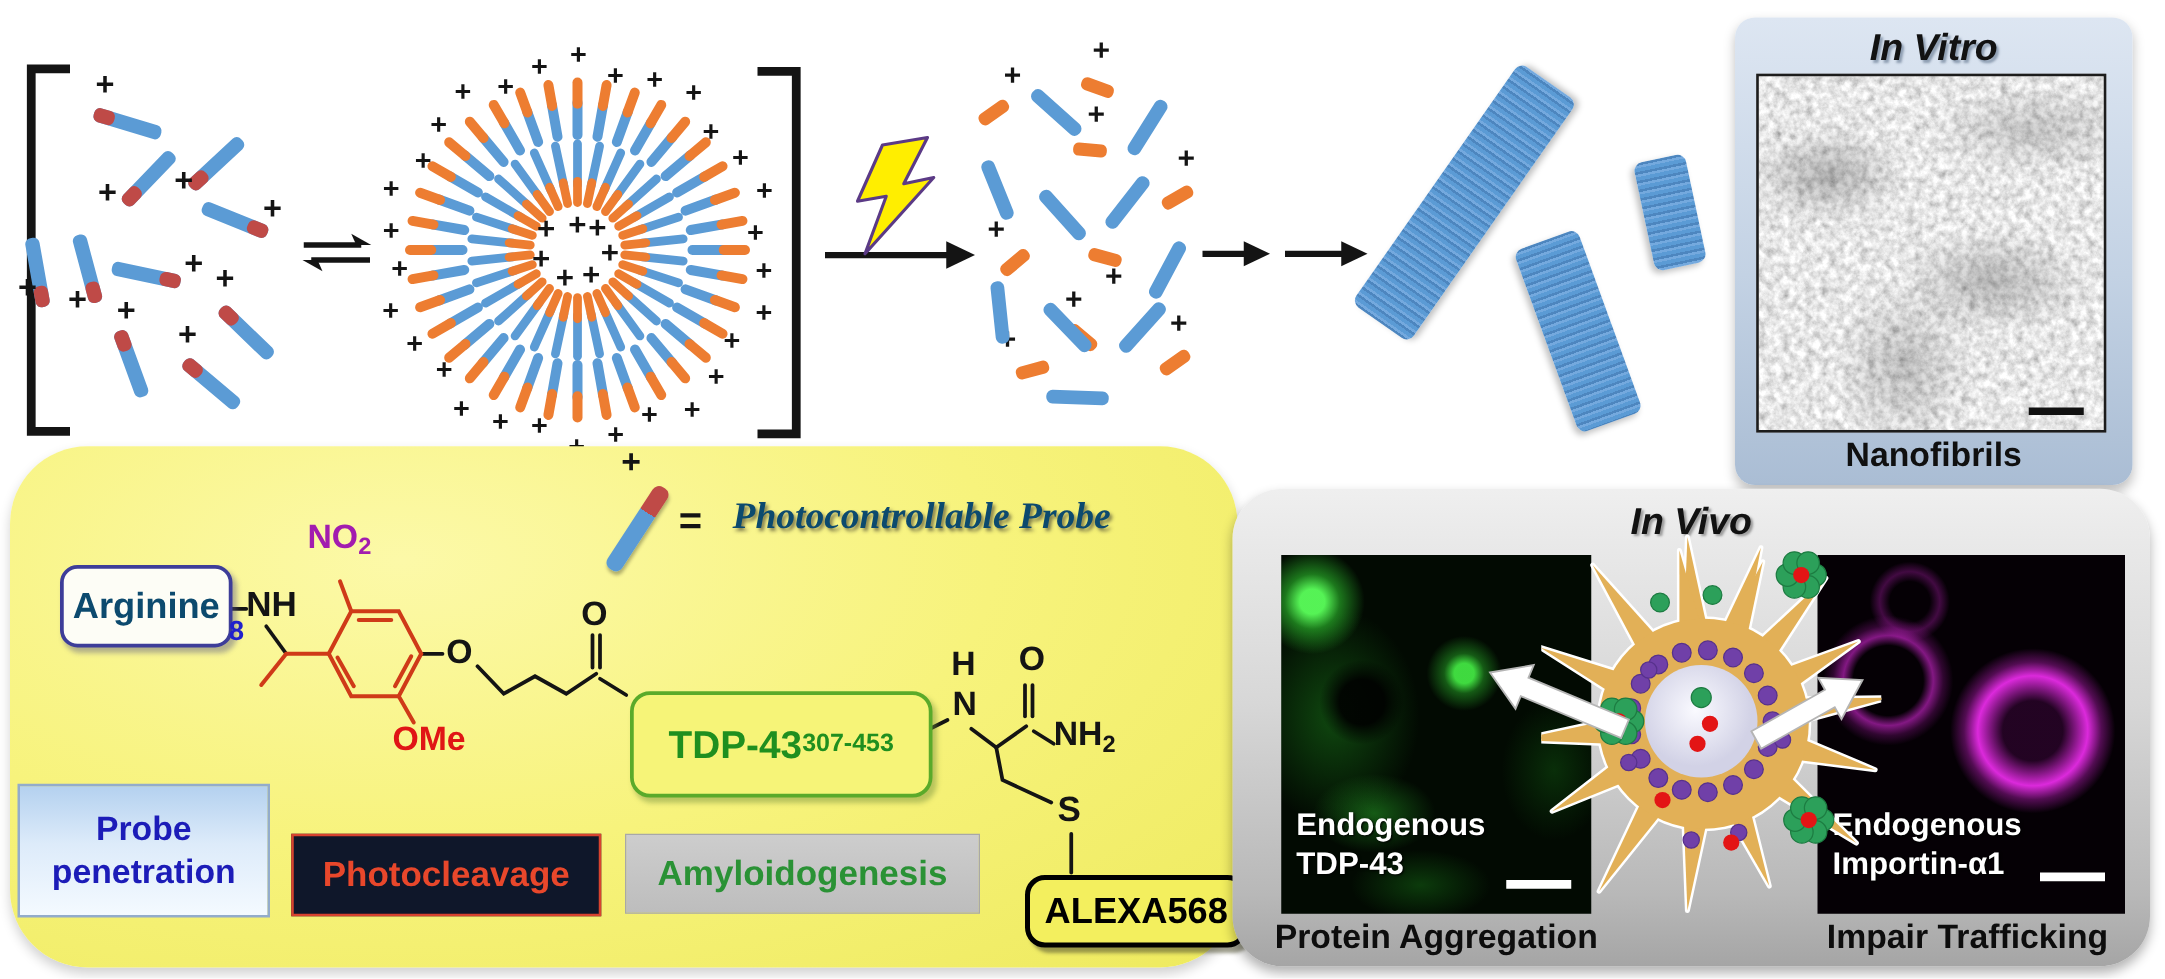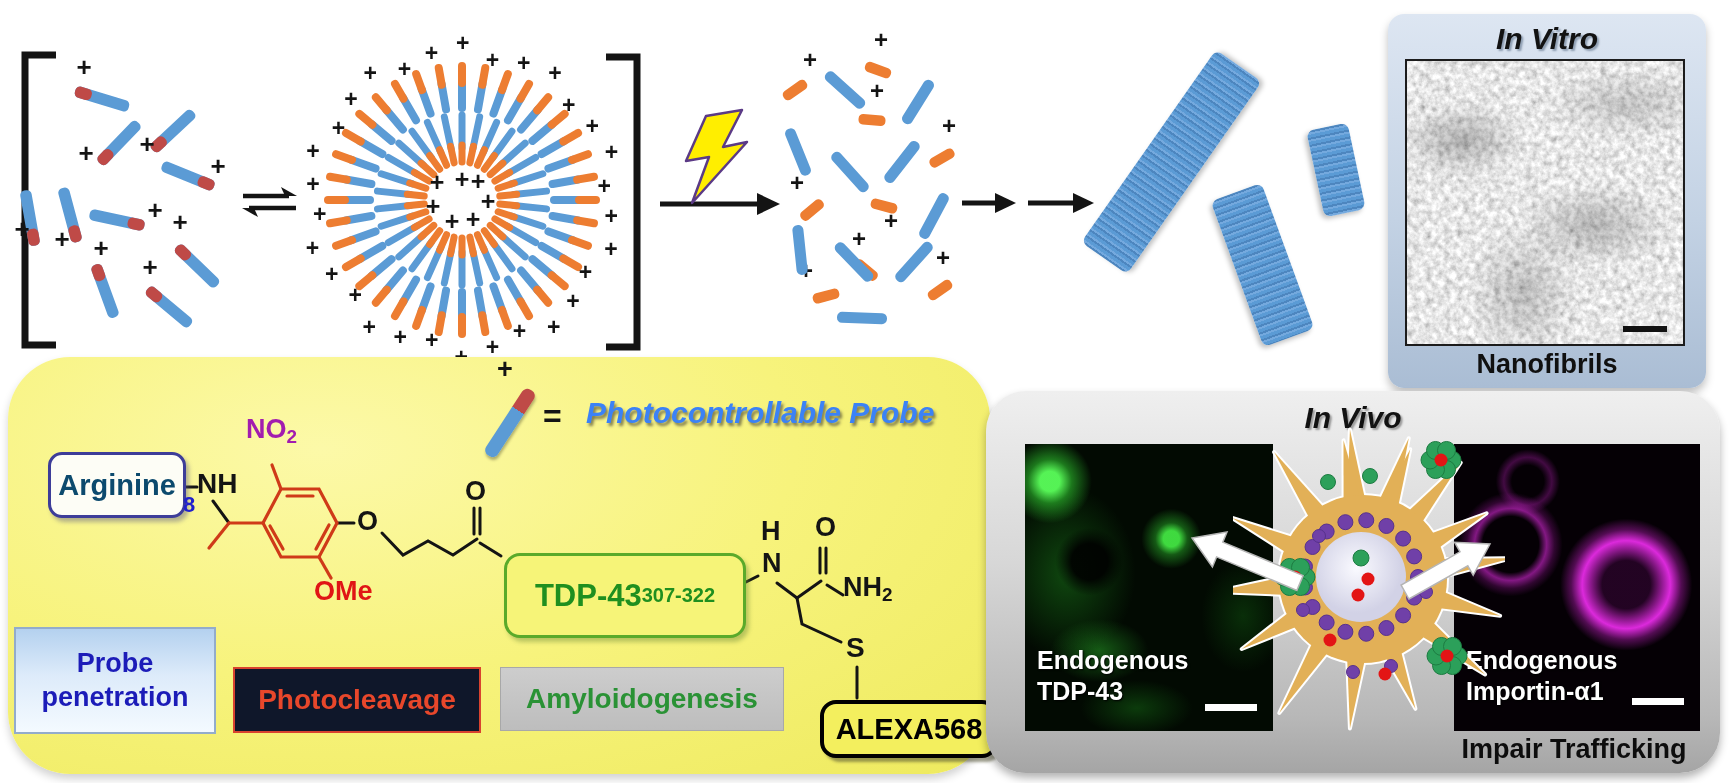--- a/index.html
+++ b/index.html
@@ -72,22 +72,22 @@
     background:#0f172a;display:flex;align-items:center;justify-content:center;
     font-size:28px;font-weight:bold;color:#e8472b;}
   #amylo-box{left:500px;top:667px;width:282px;height:62px;border:1px solid #a8a8a8;
     background:linear-gradient(180deg,#cdcdcd,#bdbdbd);display:flex;align-items:center;
     justify-content:center;font-size:28px;font-weight:bold;color:#2a9235;}
   
   #legend-plus{left:497px;top:354px;font-size:27px;font-weight:bold;color:#141414;}
   #probe-rod{left:503px;top:384px;width:14px;height:78px;border-radius:6px;transform:rotate(33deg);
     background:linear-gradient(180deg,#bf4a47 0 24px,#5b9bd5 24px);box-shadow:2px 2px 3px rgba(0,0,0,.3);}
   #legend-eq{left:543px;top:398px;font-size:32px;font-weight:bold;color:#141414;}
-  #legend-text{left:586px;top:396px;font-size:30px;font-weight:800;font-style:italic;color:#3b82f6;
-    text-shadow:2px 3px 3px rgba(115,112,70,.9);}
+  #legend-text{left:586px;top:396px;font-size:30px;font-weight:800;font-style:italic;color:#0c4a6e;
+    text-shadow:2px 3px 3px rgba(115,112,70,.9);font-family:Liberation Serif, serif;}
   .fibril{position:absolute;border-radius:7px;box-shadow:2px 3px 5px rgba(0,0,0,.25);
     background:repeating-linear-gradient(90deg,#4d86bf 0 2px,#74a9de 2px 4px,#5b9bd5 4px 7px);}
 </style>
 </head>
 <body>
 
 <div id="page">
 
   <svg id="scheme-svg" class="abs" style="left:0;top:0" width="1732" height="360" viewBox="0 0 1732 360">
 
@@ -466,21 +466,21 @@
 
   <div id="arginine-box" class="abs">Arginine</div>
   <div id="arg-sub" class="abs chem">8</div>
   <div class="abs chem" style="left:197px;top:468px;font-size:28px">NH</div>
   <div class="abs chem" style="left:246px;top:414px;font-size:27px;color:#a21caf"><span>NO</span><span class="sub">2</span></div>
   <div class="abs chem" style="left:314px;top:576px;font-size:27px;color:#e01515">OMe</div>
   <div class="abs chem" style="left:357px;top:506px;font-size:27px">O</div>
   <div class="abs chem" style="left:465px;top:476px;font-size:27px">O</div>
   <div id="tdp-box" class="abs">
     <span>TDP-43</span>
-      <span class="sub" style="font-size:20px">307-322</span>
+      <span class="sub" style="font-size:20px">307-453</span>
   </div>
   <div class="abs chem" style="left:761px;top:516px;font-size:27px">H</div>
   <div class="abs chem" style="left:762px;top:548px;font-size:27px">N</div>
   <div class="abs chem" style="left:815px;top:512px;font-size:27px">O</div>
   <div class="abs chem" style="left:843px;top:572px;font-size:27px"><span>NH</span><span class="sub">2</span></div>
   <div class="abs chem" style="left:846px;top:632px;font-size:28px">S</div>
   <div id="alexa-box" class="abs">ALEXA568</div>
 
   <div id="cellpen-box" class="abs">
     <span>Probe</span>
@@ -605,14 +605,15 @@
           <circle cx="214" cy="232" r="6.5" fill="#e31515"></circle>
         </g>
       </g>
   </svg>
 
   <svg id="fx-svg" class="abs" style="left:0;top:0;pointer-events:none" width="1732" height="783" viewBox="0 0 1732 783">
     <polygon points="1303.1,575.6 1222.8,542.1 1227,532 1192,538 1212.4,567 1216.6,556.9 1296.9,590.4" fill="#ffffff" stroke="#b5b5b5" stroke-width="1.5"></polygon>
     <polygon points="1408.9,599 1467.8,565.8 1473.2,575.3 1490,544 1454.6,542.3 1460,551.8 1401.1,585" fill="#ffffff" stroke="#b5b5b5" stroke-width="1.5"></polygon>
   </svg>
 
+  <div id="caption-left" class="invivo-caption">Protein Aggregation</div>
   <div id="caption-right" class="invivo-caption">Impair Trafficking</div>
 </div>
 
 </body></html>

